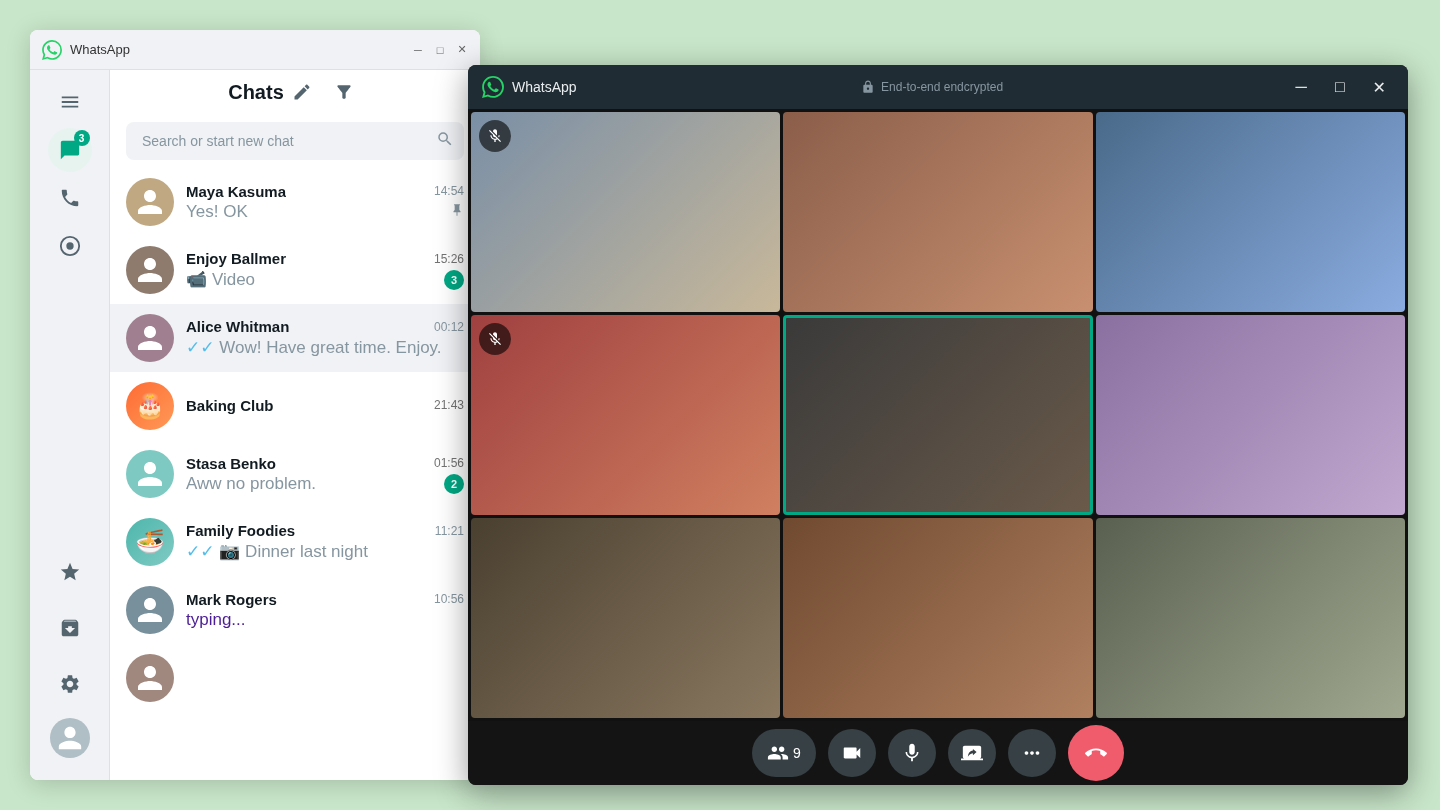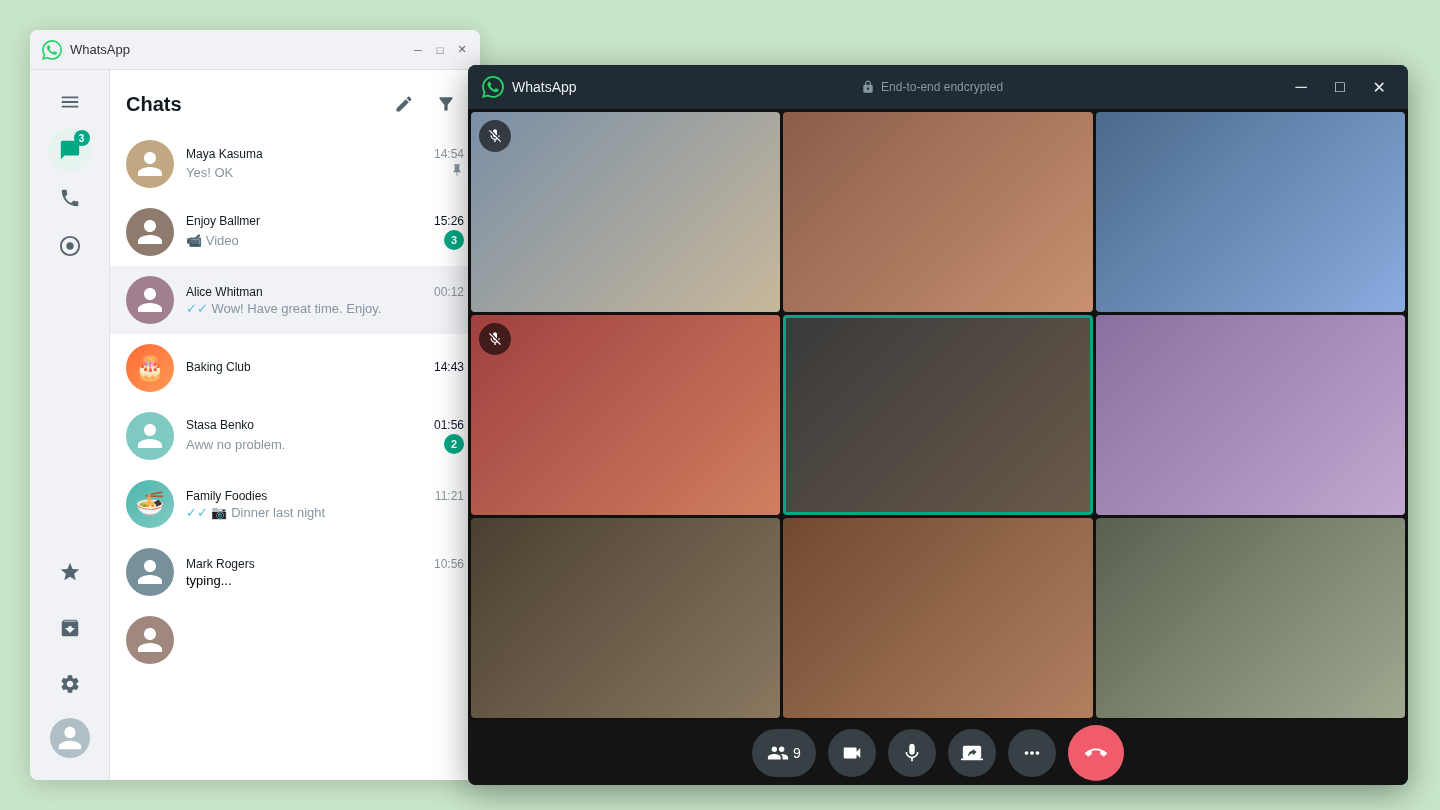--- a/index.html
+++ b/index.html
@@ -140,24 +140,24 @@
       top: 40px;
       width: 370px;
       height: calc(100% - 40px);
       background: #fff;
       display: flex;
       flex-direction: column;
     }
 
     
     .chats-header {
-      padding: 16px 16px 8px 16px;
-      display: flex;
-      align-items: center;
-      justify-content: space-between;
+      padding: 4px 16px 8px 16px;
+      display: flex;
+      align-items: center;
+      justify-content: center;
     }
     .chats-title {
       font-size: 20px;
       font-weight: 600;
       color: #111b21;
     }
     .header-icons {
       display: flex;
       gap: 6px;
     }
@@ -229,41 +229,41 @@
       flex: 1;
       min-width: 0;
     }
     .chat-name-row {
       display: flex;
       justify-content: space-between;
       align-items: center;
       margin-bottom: 2px;
     }
     .chat-name {
-      font-size: 12px;
-      font-weight: 400;
+      font-size: 15px;
+      font-weight: 700;
       color: #111b21;
       white-space: nowrap;
       overflow: hidden;
       text-overflow: ellipsis;
     }
     .chat-time {
       font-size: 12px;
       color: #8696a0;
       flex-shrink: 0;
       margin-left: 8px;
     }
-    .chat-time.green { color: #0f172a; }
+    .chat-time.green { color: #737373; }
     .chat-preview-row {
       display: flex;
       justify-content: space-between;
       align-items: center;
     }
     .chat-preview {
-      font-size: 13px;
+      font-size: 17px;
       color: #8696a0;
       white-space: nowrap;
       overflow: hidden;
       text-overflow: ellipsis;
       flex: 1;
     }
     .chat-preview .typing { color: #00a884; }
     .chat-badges {
       display: flex;
       align-items: center;
@@ -537,20 +537,28 @@
             </svg>
         </button>
         <button class="header-icon-btn">
           <svg viewBox="0 0 24 24">
               <path d="M4.25 5.61C6.27 8.2 10 13 10 13v6c0 .55.45 1 1 1h2c.55 0 1-.45 1-1v-6s3.72-4.8 5.74-7.39c.51-.66.04-1.61-.79-1.61H5.04c-.83 0-1.3.95-.79 1.61z"></path>
             </svg>
         </button>
       </div>
     </div>
 
+    <div class="search-bar">
+      <input class="search-input" type="text" placeholder="Search or start new chat" style="">
+      <div class="search-icon-wrap">
+        <svg viewBox="0 0 24 24">
+            <path d="M15.5 14h-.79l-.28-.27A6.471 6.471 0 0 0 16 9.5 6.5 6.5 0 1 0 9.5 16c1.61 0 3.09-.59 4.23-1.57l.27.28v.79l5 4.99L20.49 19l-4.99-5zm-6 0C7.01 14 5 11.99 5 9.5S7.01 5 9.5 5 14 7.01 14 9.5 11.99 14 9.5 14z"></path>
+          </svg>
+      </div>
+    </div>
 
     <div class="chat-list">
 
       <div class="chat-item">
         <div class="chat-avatar av-maya">
           <svg width="30" height="30" viewBox="0 0 24 24" fill="#fff">
               <path d="M12 12c2.7 0 4.8-2.1 4.8-4.8S14.7 2.4 12 2.4 7.2 4.5 7.2 7.2 9.3 12 12 12zm0 2.4c-3.2 0-9.6 1.6-9.6 4.8v2.4h19.2v-2.4c0-3.2-6.4-4.8-9.6-4.8z"></path>
             </svg>
         </div>
         <div class="chat-info">
@@ -606,21 +614,21 @@
             <span class="chat-preview"><span style="color:#53bdeb">✓✓</span> Wow! Have great time. Enjoy.</span>
           </div>
         </div>
       </div>
 
       <div class="chat-item">
         <div class="chat-avatar av-baking" style="font-size:24px; background: linear-gradient(135deg, #ff6b35, #ff9a56);">🎂</div>
         <div class="chat-info">
           <div class="chat-name-row">
             <span class="chat-name">Baking Club</span>
-            <span class="chat-time green">14:43</span>
+            <span class="chat-time green">21:43</span>
           </div>
         </div>
       </div>
 
       <div class="chat-item">
         <div class="chat-avatar av-stasa">
           <svg width="30" height="30" viewBox="0 0 24 24" fill="#fff">
               <path d="M12 12c2.7 0 4.8-2.1 4.8-4.8S14.7 2.4 12 2.4 7.2 4.5 7.2 7.2 9.3 12 12 12zm0 2.4c-3.2 0-9.6 1.6-9.6 4.8v2.4h19.2v-2.4c0-3.2-6.4-4.8-9.6-4.8z"></path>
             </svg>
         </div>
@@ -656,21 +664,21 @@
           <svg width="30" height="30" viewBox="0 0 24 24" fill="#fff">
               <path d="M12 12c2.7 0 4.8-2.1 4.8-4.8S14.7 2.4 12 2.4 7.2 4.5 7.2 7.2 9.3 12 12 12zm0 2.4c-3.2 0-9.6 1.6-9.6 4.8v2.4h19.2v-2.4c0-3.2-6.4-4.8-9.6-4.8z"></path>
             </svg>
         </div>
         <div class="chat-info">
           <div class="chat-name-row">
             <span class="chat-name">Mark Rogers</span>
             <span class="chat-time">10:56</span>
           </div>
           <div class="chat-preview-row">
-            <span class="chat-preview"><span class="typing" style="color:#000000">typing...</span></span>
+            <span class="chat-preview"><span class="typing" style="color:#4c1d95">typing...</span></span>
           </div>
         </div>
       </div>
 
       <div class="chat-item">
         <div class="chat-avatar av-dawn">
           <svg width="30" height="30" viewBox="0 0 24 24" fill="#fff">
               <path d="M12 12c2.7 0 4.8-2.1 4.8-4.8S14.7 2.4 12 2.4 7.2 4.5 7.2 7.2 9.3 12 12 12zm0 2.4c-3.2 0-9.6 1.6-9.6 4.8v2.4h19.2v-2.4c0-3.2-6.4-4.8-9.6-4.8z"></path>
             </svg>
         </div>

